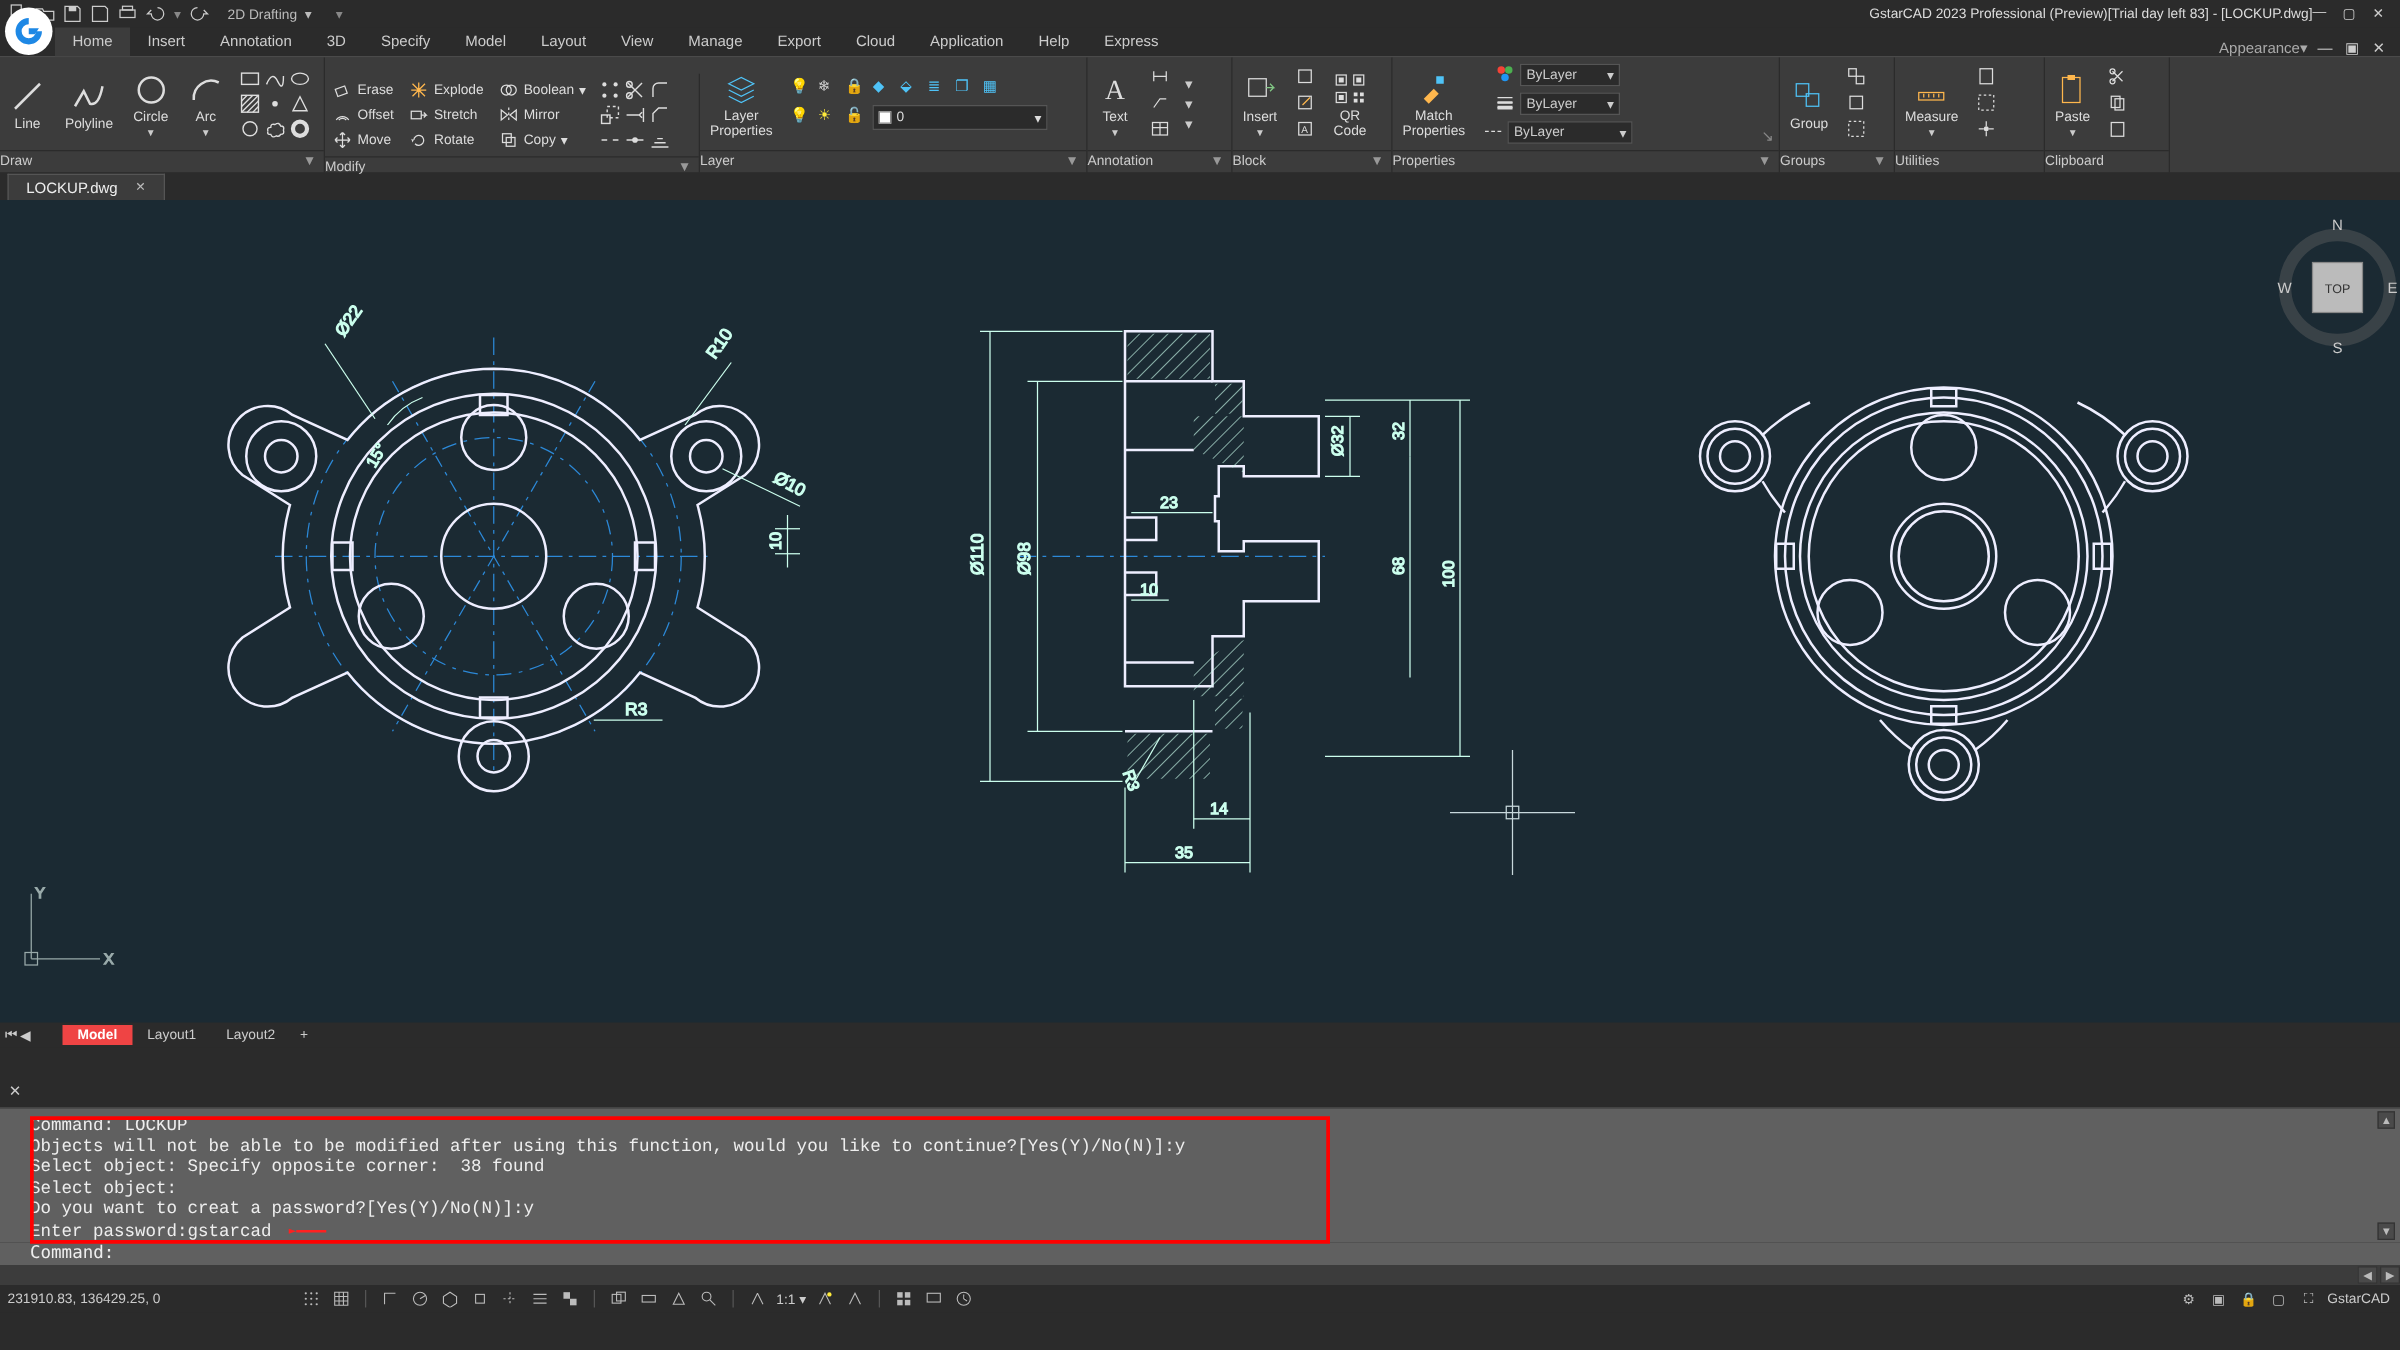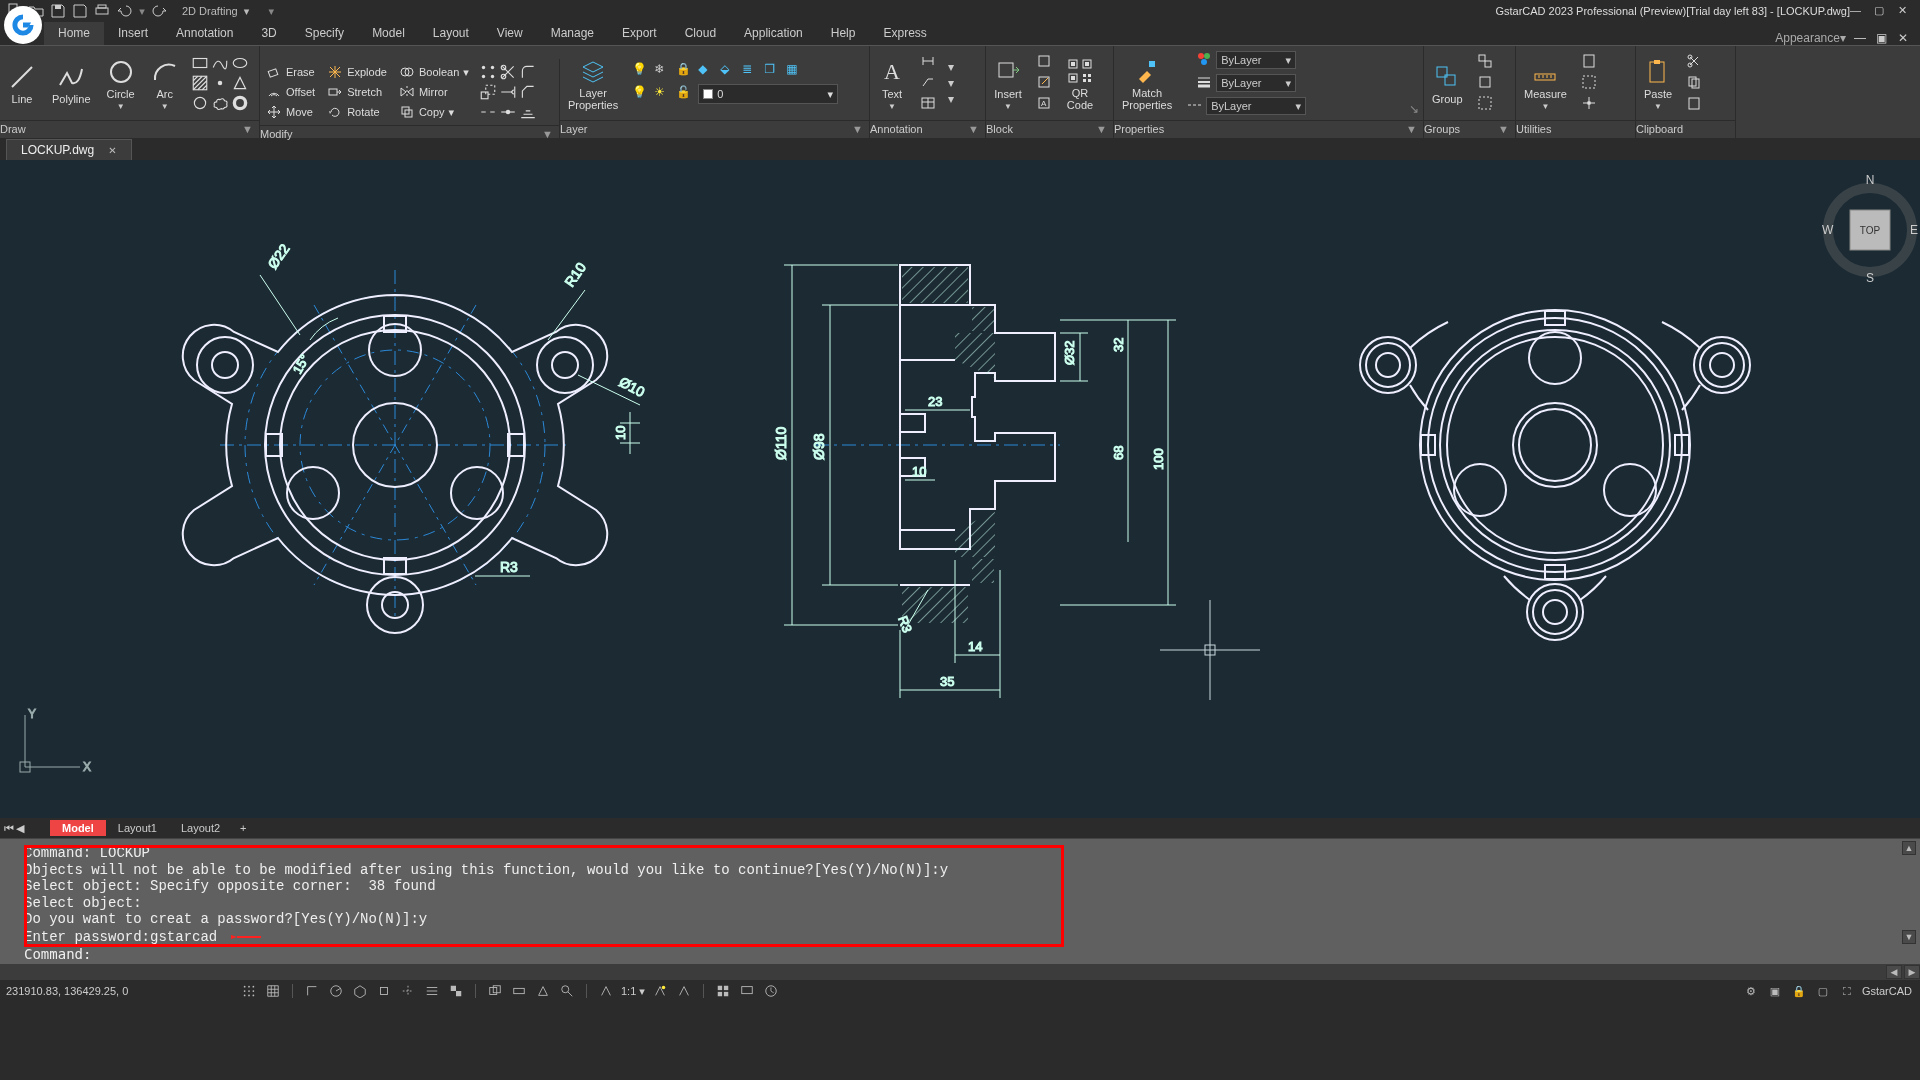--- a/index.html
+++ b/index.html
@@ -43,21 +43,21 @@
   
   .canvas-wrap { height:658px; position:relative; background:#1b2a33; }
   svg.canvas { position:absolute; inset:0; width:100%; height:100%; display:block;}
   
   .modeltabs { height:20px; background:#2b2b2b; display:flex; align-items:center; font-size:11px; }
   .modeltabs .mtab { padding:2px 12px; cursor:pointer; color:#ccc;}
   .modeltabs .mtab.active { background:#ef4444; color:#fff; font-weight:bold;}
   .modeltabs .add { padding:2px 8px; cursor:pointer; color:#ccc;}
   
   .cmdclose { width:18px; height:18px; color:#ccc; text-align:center; font-size:12px; cursor:pointer; position:absolute; left:3px; top:866px;}
-  .cmdhist { height:108px; background:#606060; border-top:1px solid #444; position:relative; padding:6px 20px 4px 24px; font-family:"Consolas","Courier New",monospace; font-size:14px; color:#eee; line-height:16.5px; white-space:pre;}
+  .cmdhist { height:108px; background:#606060; border-top:1px solid #444; position:relative; padding:6px 20px 4px 24px; font-family:"Consolas","Courier New",monospace; font-size:14px; color:#eee; line-height:16.5px; white-space:pre;margin-top:48px;}
   .cmdhist .highlight { position:absolute; left:24px; top:6px; width:1040px; height:102px; border:3px solid #ff0000; pointer-events:none;}
   .cmdhist .scroll { position:absolute; right:2px; top:2px; bottom:2px; width:16px; display:flex; flex-direction:column; justify-content:space-between;}
   .cmdhist .scroll div{ width:14px; height:14px; background:#4a4a4a; border:1px solid #333; color:#bbb; font-size:9px; text-align:center; line-height:12px; cursor:pointer;}
   .cmdline { height:18px; background:#606060; font-family:"Consolas",monospace; font-size:14px; color:#eee; padding-left:24px;}
   .cmdscroll { height:16px; background:#3c3c3c; display:flex; justify-content:flex-end; align-items:center;}
   .cmdscroll .bar { flex:1;}
   .cmdscroll .arr { width:16px; height:14px; background:#4a4a4a; border:1px solid #333; color:#bbb; font-size:9px; text-align:center; line-height:12px; cursor:pointer; margin-left:2px;}
   
   .status { height:22px; background:#2b2b2b; display:flex; align-items:center; font-size:11px; color:#ccc;}
   .status .coords { width:240px; padding-left:6px;}

